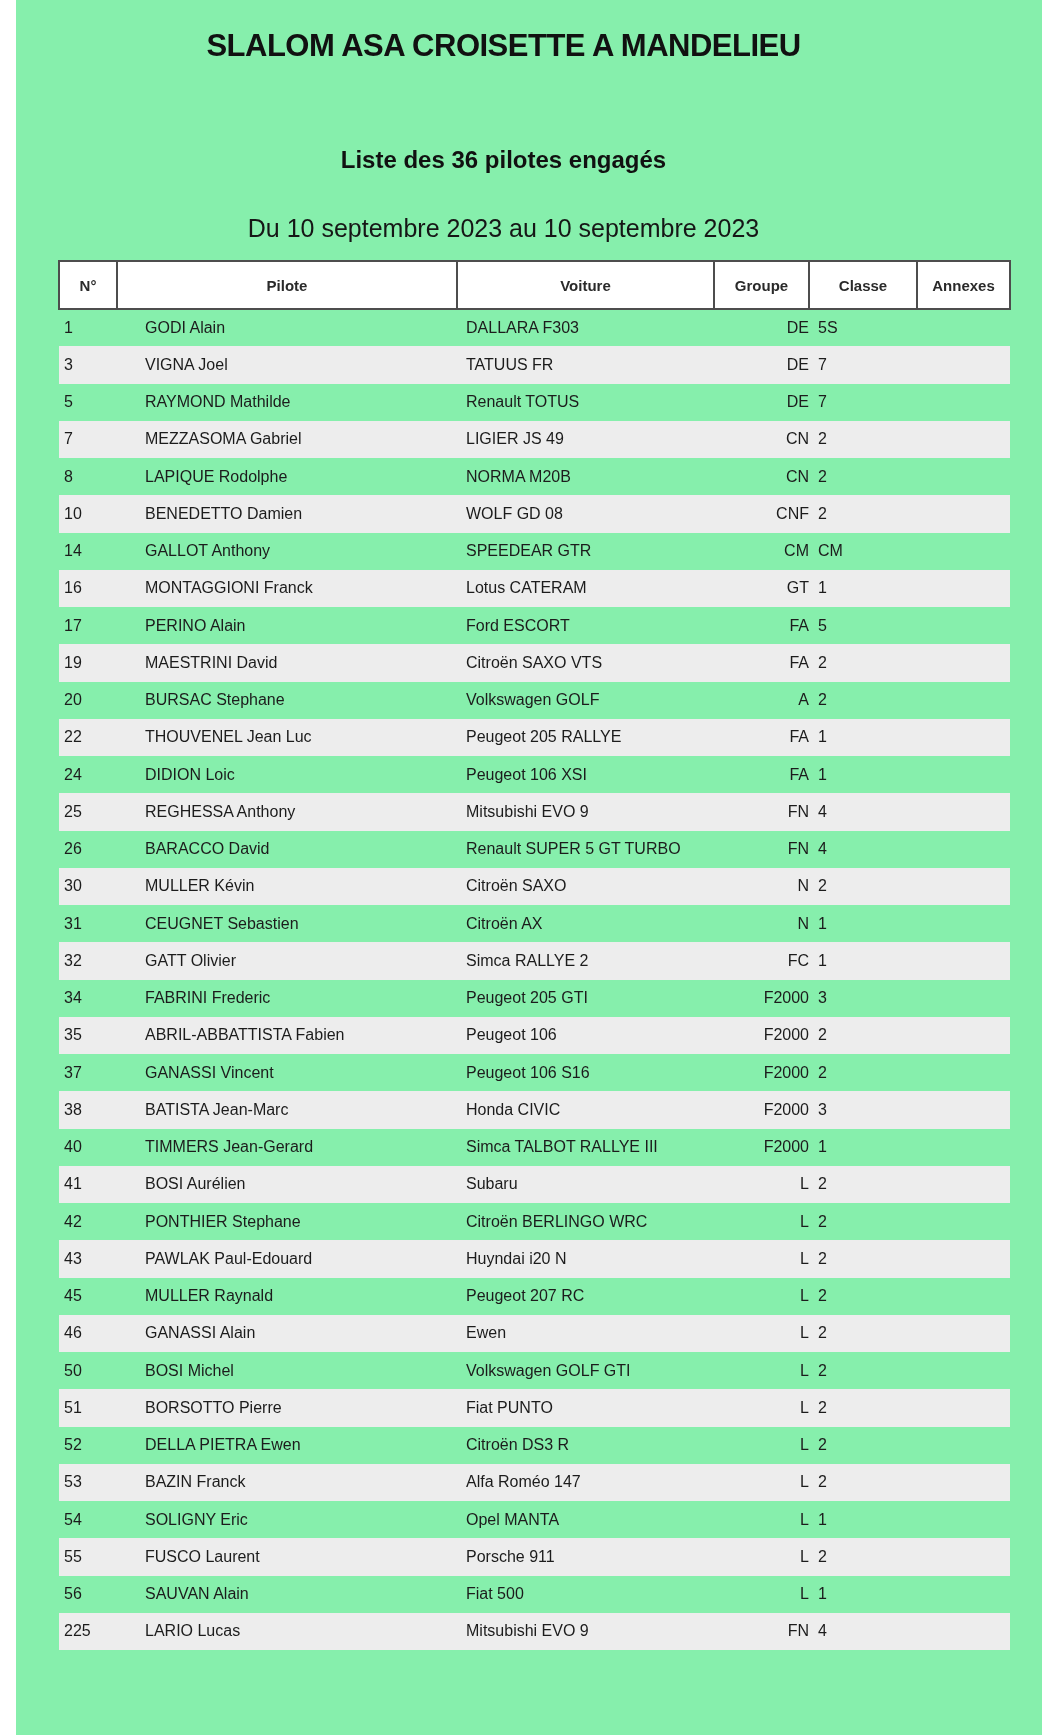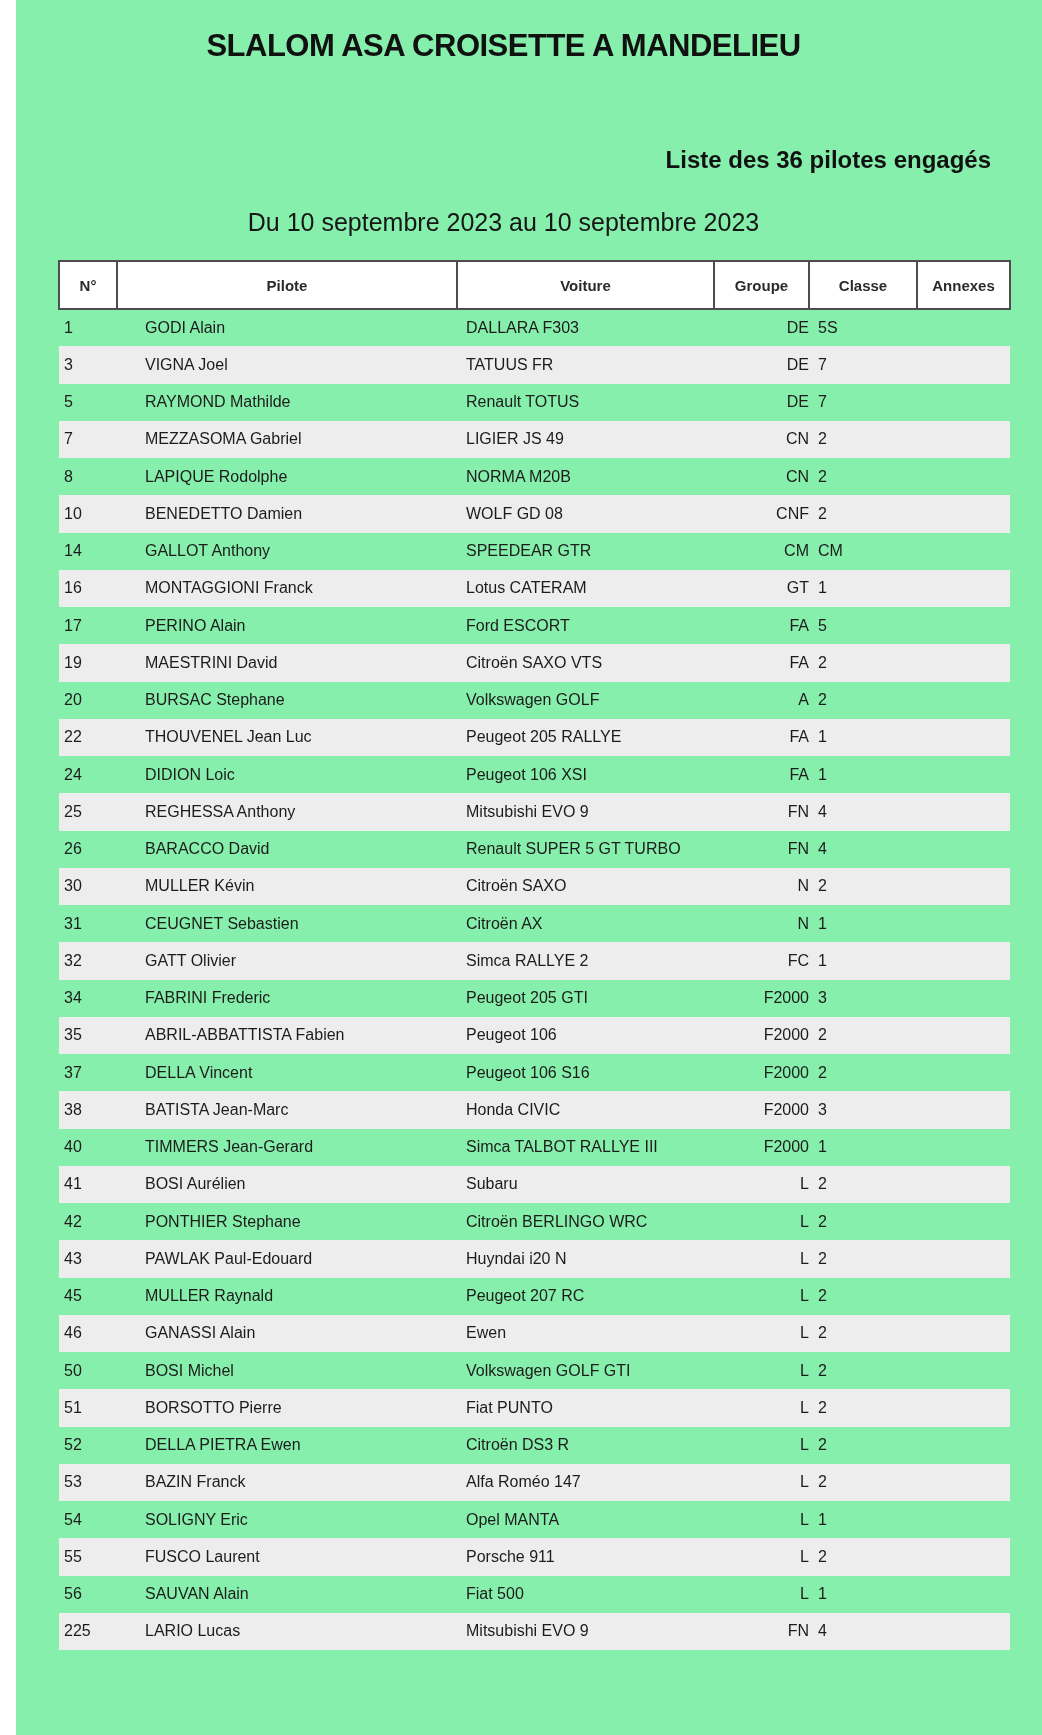--- a/index.html
+++ b/index.html
@@ -35,25 +35,24 @@
     color: #111111;
   }
   .doc-subtitle {
     position: absolute;
     top: 146px;
     left: 0;
     width: 100%;
     font-size: 24px;
     font-weight: bold;
     color: #111111;
-    text-align: right;
   }
   .doc-dates {
     position: absolute;
-    top: 208px;
+    top: 214px;
     left: 0;
     width: 100%;
     font-size: 25px;
     font-weight: normal;
     color: #161616;
   }
   table.entrants {
     position: absolute;
     left: 42px;
     top: 260px;
@@ -279,21 +278,21 @@
         <tr>
           <td class="col-num">35</td>
           <td class="col-pilote">ABRIL-ABBATTISTA Fabien</td>
           <td class="col-voiture">Peugeot 106</td>
           <td class="col-groupe">F2000</td>
           <td class="col-classe">2</td>
           <td class="col-annexes"></td>
         </tr>
         <tr>
           <td class="col-num">37</td>
-          <td class="col-pilote">DELLA Vincent</td>
+          <td class="col-pilote">GANASSI Vincent</td>
           <td class="col-voiture">Peugeot 106 S16</td>
           <td class="col-groupe">F2000</td>
           <td class="col-classe">2</td>
           <td class="col-annexes"></td>
         </tr>
         <tr>
           <td class="col-num">38</td>
           <td class="col-pilote">BATISTA Jean-Marc</td>
           <td class="col-voiture">Honda CIVIC</td>
           <td class="col-groupe">F2000</td>

